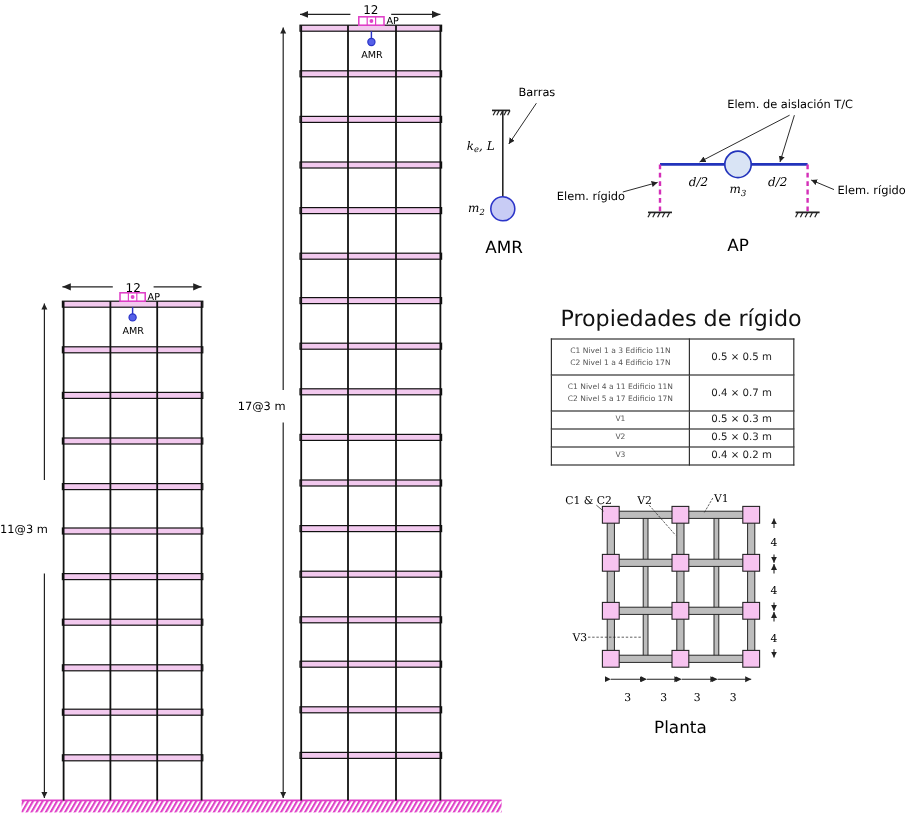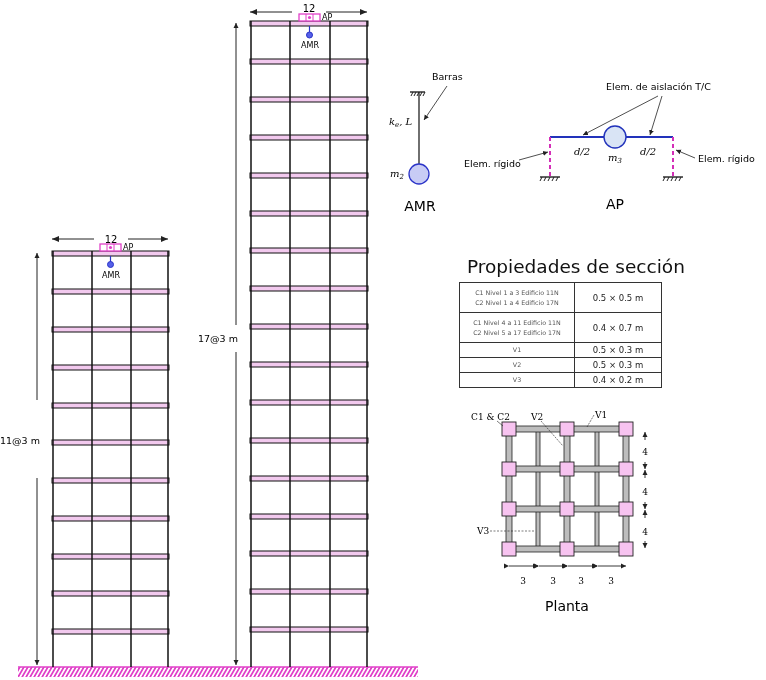--- a/index.html
+++ b/index.html
@@ -240,21 +240,21 @@
       <line x1="645" y1="541" x2="645" y2="548" marker-end="url(#arrs)"></line>
     </g>
     <text x="645" y="455" font-size="9" text-anchor="middle" font-family="DejaVu Serif, serif">4</text>
     <text x="645" y="495" font-size="9" text-anchor="middle" font-family="DejaVu Serif, serif">4</text>
     <text x="645" y="535" font-size="9" text-anchor="middle" font-family="DejaVu Serif, serif">4</text>
 
     <text class="lbl" x="567" y="611" font-size="14" text-anchor="middle">Planta</text>
   </g>
 </svg>
 
-<div class="tbl-title">Propiedades de sección</div>
+<div class="tbl-title">Propiedades de rígido</div>
 <table class="props">
   <tbody>
       <tr class="tall">
     <td class="c1">
           <div>C1 Nivel 1 a 3 Edificio 11N</div>
           <div>C2 Nivel 1 a 4 Edificio 17N</div>
         </td>
     <td class="c2">0.5 × 0.5 m</td>
   </tr>
   <tr class="tall">

